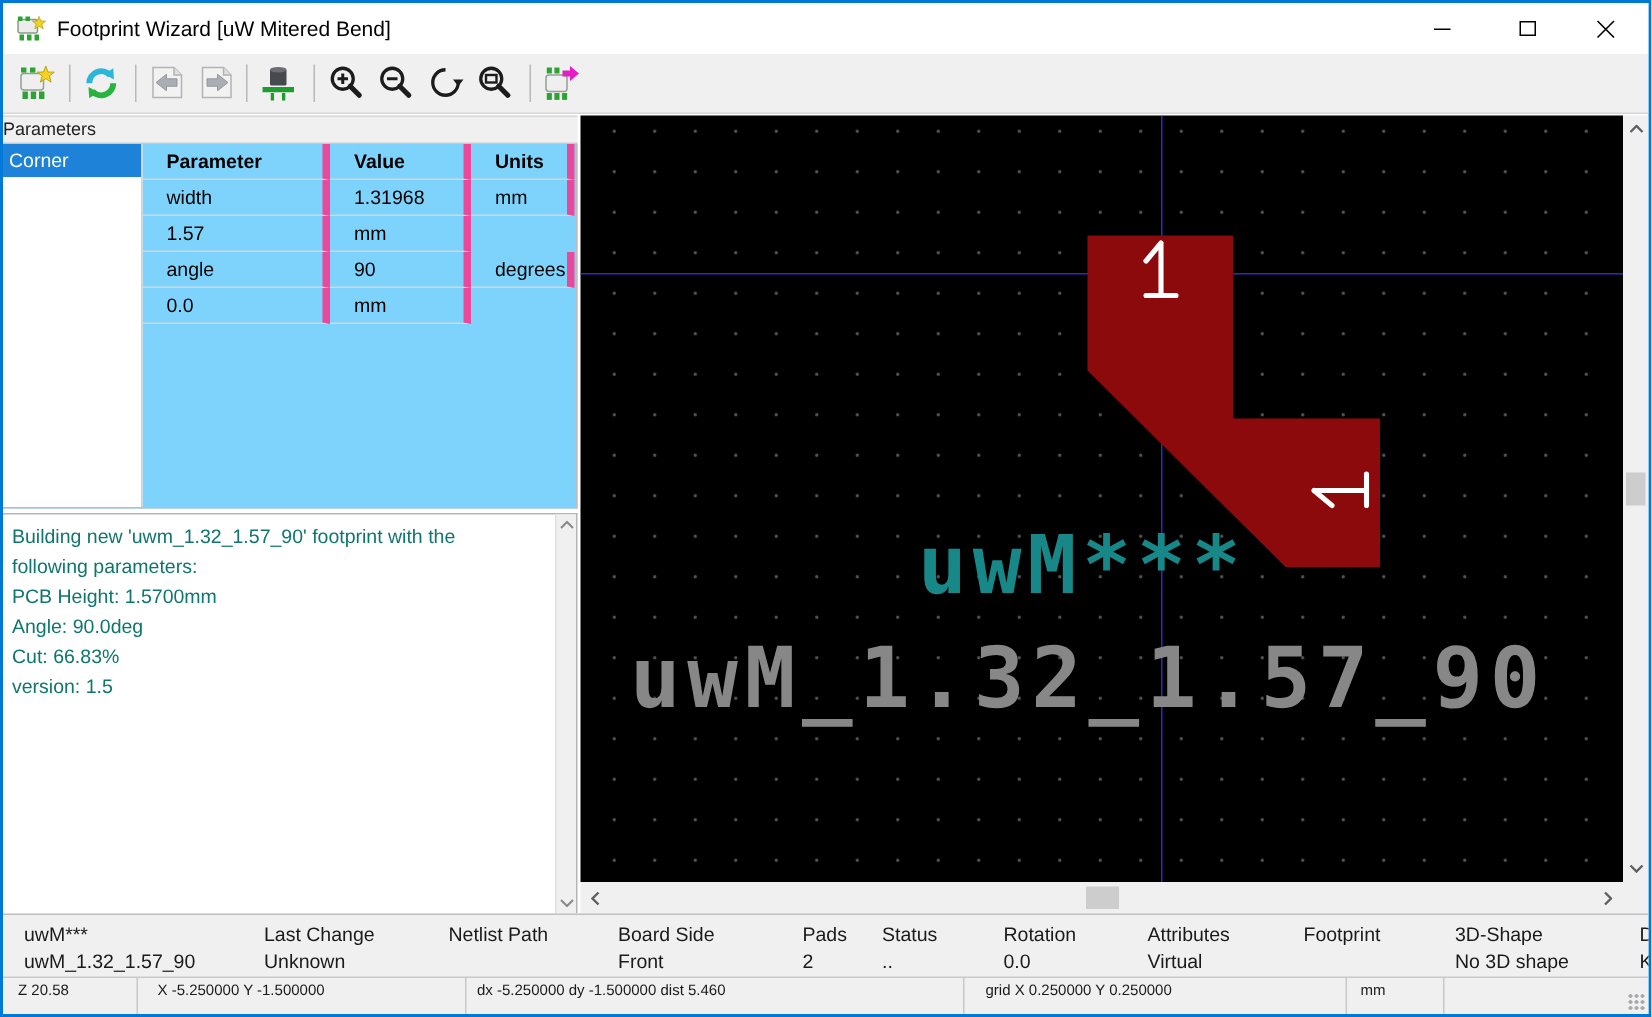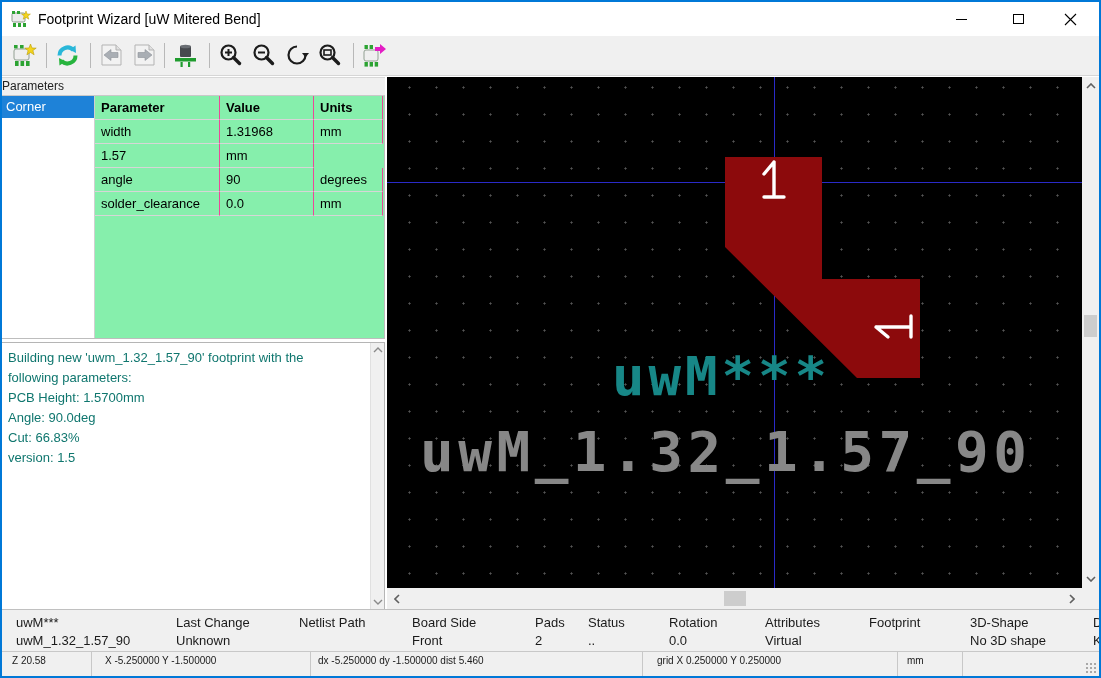--- a/index.html
+++ b/index.html
@@ -15,26 +15,26 @@
   .glyph-min { width:11px; height:1px; background:#000; }
   .glyph-max { width:11px; height:10px; border:1px solid #000; }
 
   
   .toolbar { position:absolute; left:0; top:34px; right:0; height:40px; background:#f0f0f0; border-bottom:1px solid #d6d6d6; }
   .tbtn { position:absolute; top:4px; width:30px; height:30px; display:flex; align-items:center; justify-content:center; border-radius:2px; }
   .tsep { position:absolute; top:7px; width:1px; height:25px; background:#b8b8b8; }
 
   
   .params-header { position:absolute; left:0; top:75px; width:383px; height:19px; background:#f0f0f0; border-top:1px solid #d8d8d8; border-bottom:1px solid #c9c9c9; font-size:12px; color:#222; line-height:17px; }
-  .params-body { position:absolute; left:0; top:94px; width:383px; height:243px; background:#86efac; border-right:1px solid #bdbdbd; border-bottom:1px solid #bdbdbd; }
+  .params-body { position:absolute; left:0; top:94px; width:383px; height:243px; background:#7dd3fc; border-right:1px solid #bdbdbd; border-bottom:1px solid #bdbdbd; }
   .page-list { position:absolute; left:0; top:0; width:93px; height:100%; background:#fff; border-right:1px solid #d0d0d0; }
   .page-item { height:22px; line-height:22px; font-size:13px; padding-left:4px; background:#1e82d8; color:#fff; }
   .param-table { position:absolute; left:93px; top:0; width:288px; }
   .prow { display:grid; grid-template-columns:125px 94px 69px; height:24px; }
-  .pcell { font-size:13px; line-height:23px; padding-left:6px; border-right:1px solid #ec4899; border-bottom:1px solid #d6d6d6; color:#000; overflow:hidden; white-space:nowrap; }
+  .pcell { font-size:13px; line-height:23px; padding-left:16px; border-right:5px solid #ec4899; border-bottom:1px solid #d6d6d6; color:#000; overflow:hidden; white-space:nowrap; }
   .prow.head .pcell { font-weight:bold; }
 
   .message-panel { position:absolute; left:0; top:340px; width:383px; height:267px; background:#fff; border-top:1px solid #b5b5b5; border-right:1px solid #b5b5b5; }
   .msg-lines { position:absolute; left:6px; top:5px; right:18px; font-size:13px; line-height:20px; color:#0f766e; }
   .msg-scroll { position:absolute; right:0; top:0; width:14px; height:100%; background:#f0f0f0; border-left:1px solid #e0e0e0; }
   .msg-scroll svg { position:absolute; left:2px; }
 
   
   .canvas { position:absolute; left:385px; top:75px; width:695px; height:511px; background:#000;
     background-image:radial-gradient(circle, #555 0.8px, transparent 1.4px);
@@ -197,21 +197,20 @@
       <div class="prow">
         <div class="pcell">1.57</div>
         <div class="pcell">mm</div>
       </div>
       <div class="prow">
         <div class="pcell">angle</div>
         <div class="pcell">90</div>
         <div class="pcell">degrees</div>
       </div>
       <div class="prow">
-        <div class="pcell">solder_clearance</div>
         <div class="pcell">0.0</div>
         <div class="pcell">mm</div>
       </div>
     </div>
   </div>
 
   <div class="message-panel">
     <div class="msg-lines">
       <div>Building new 'uwm_1.32_1.57_90' footprint with the</div>
       <div>following parameters:</div>

